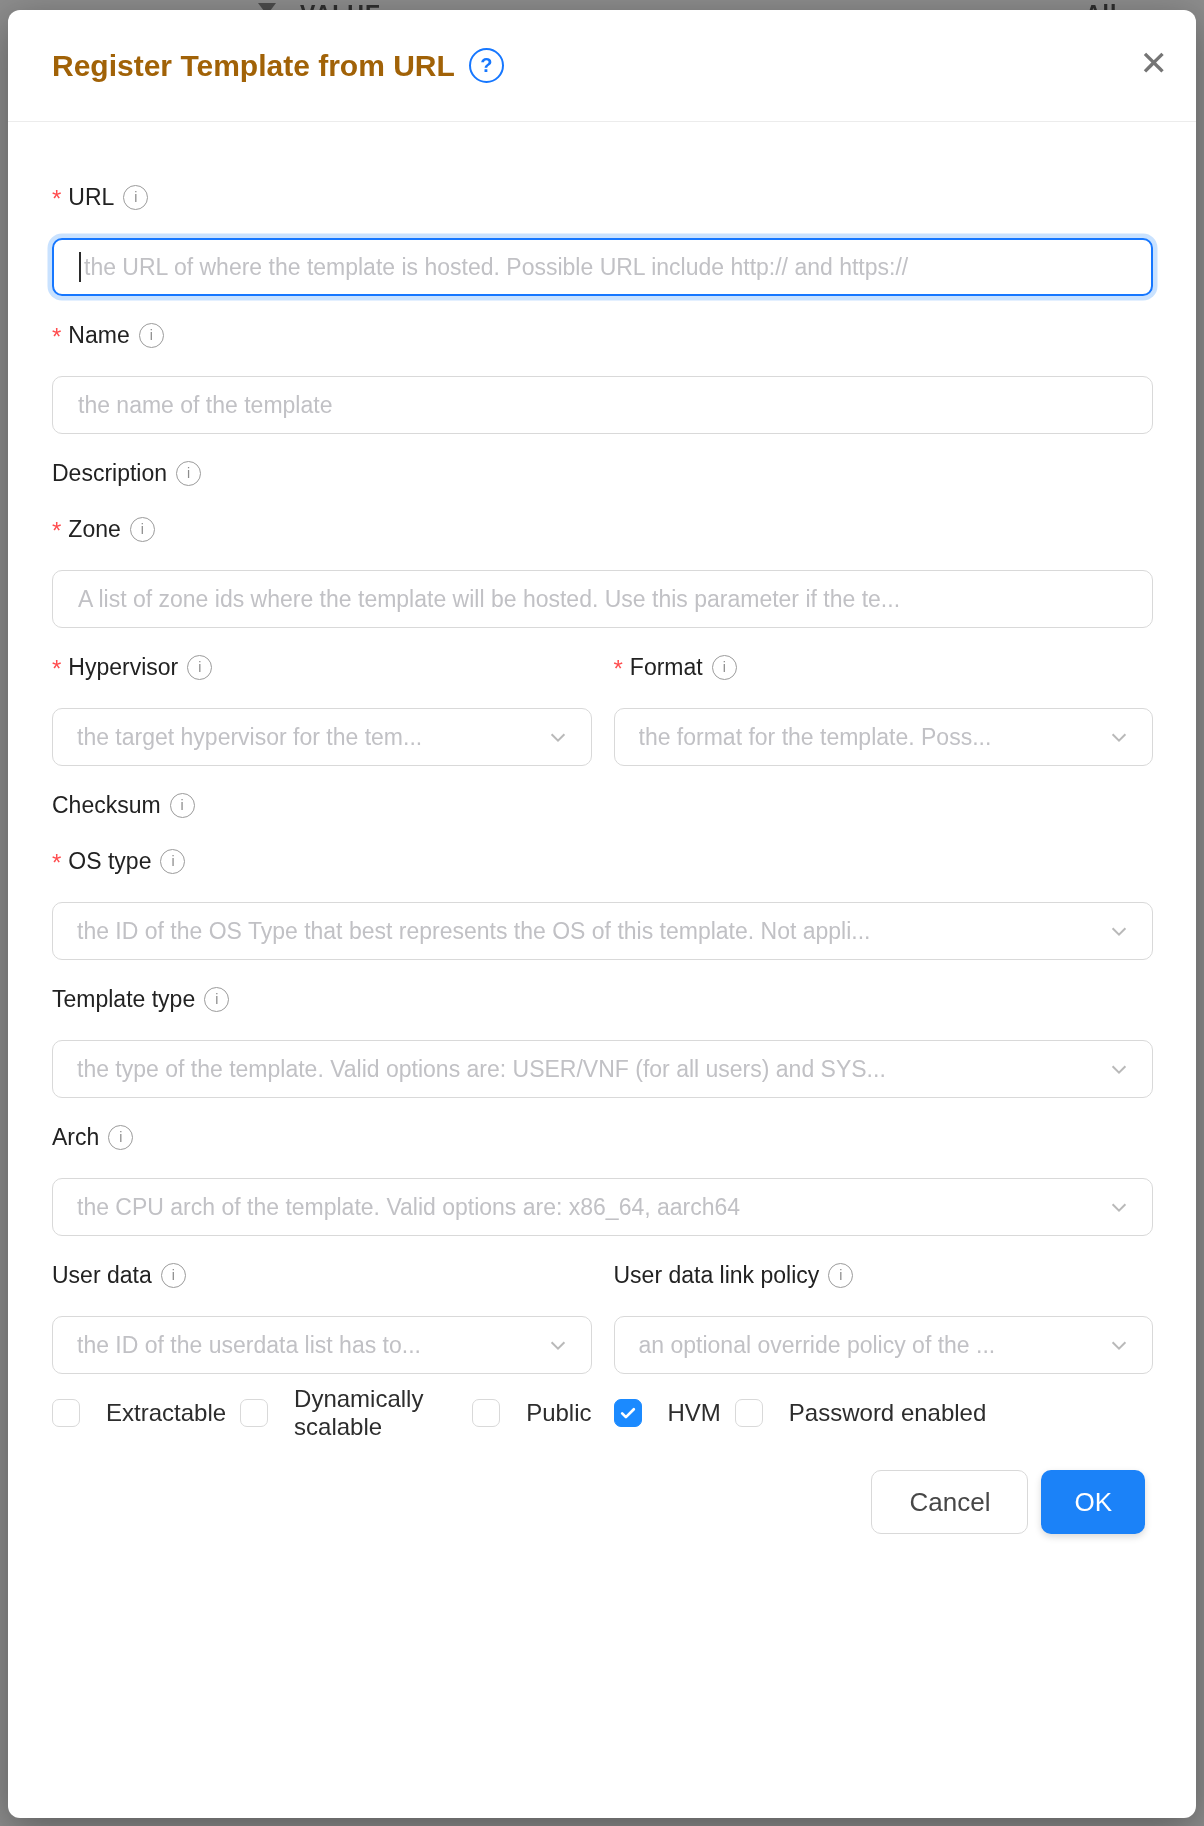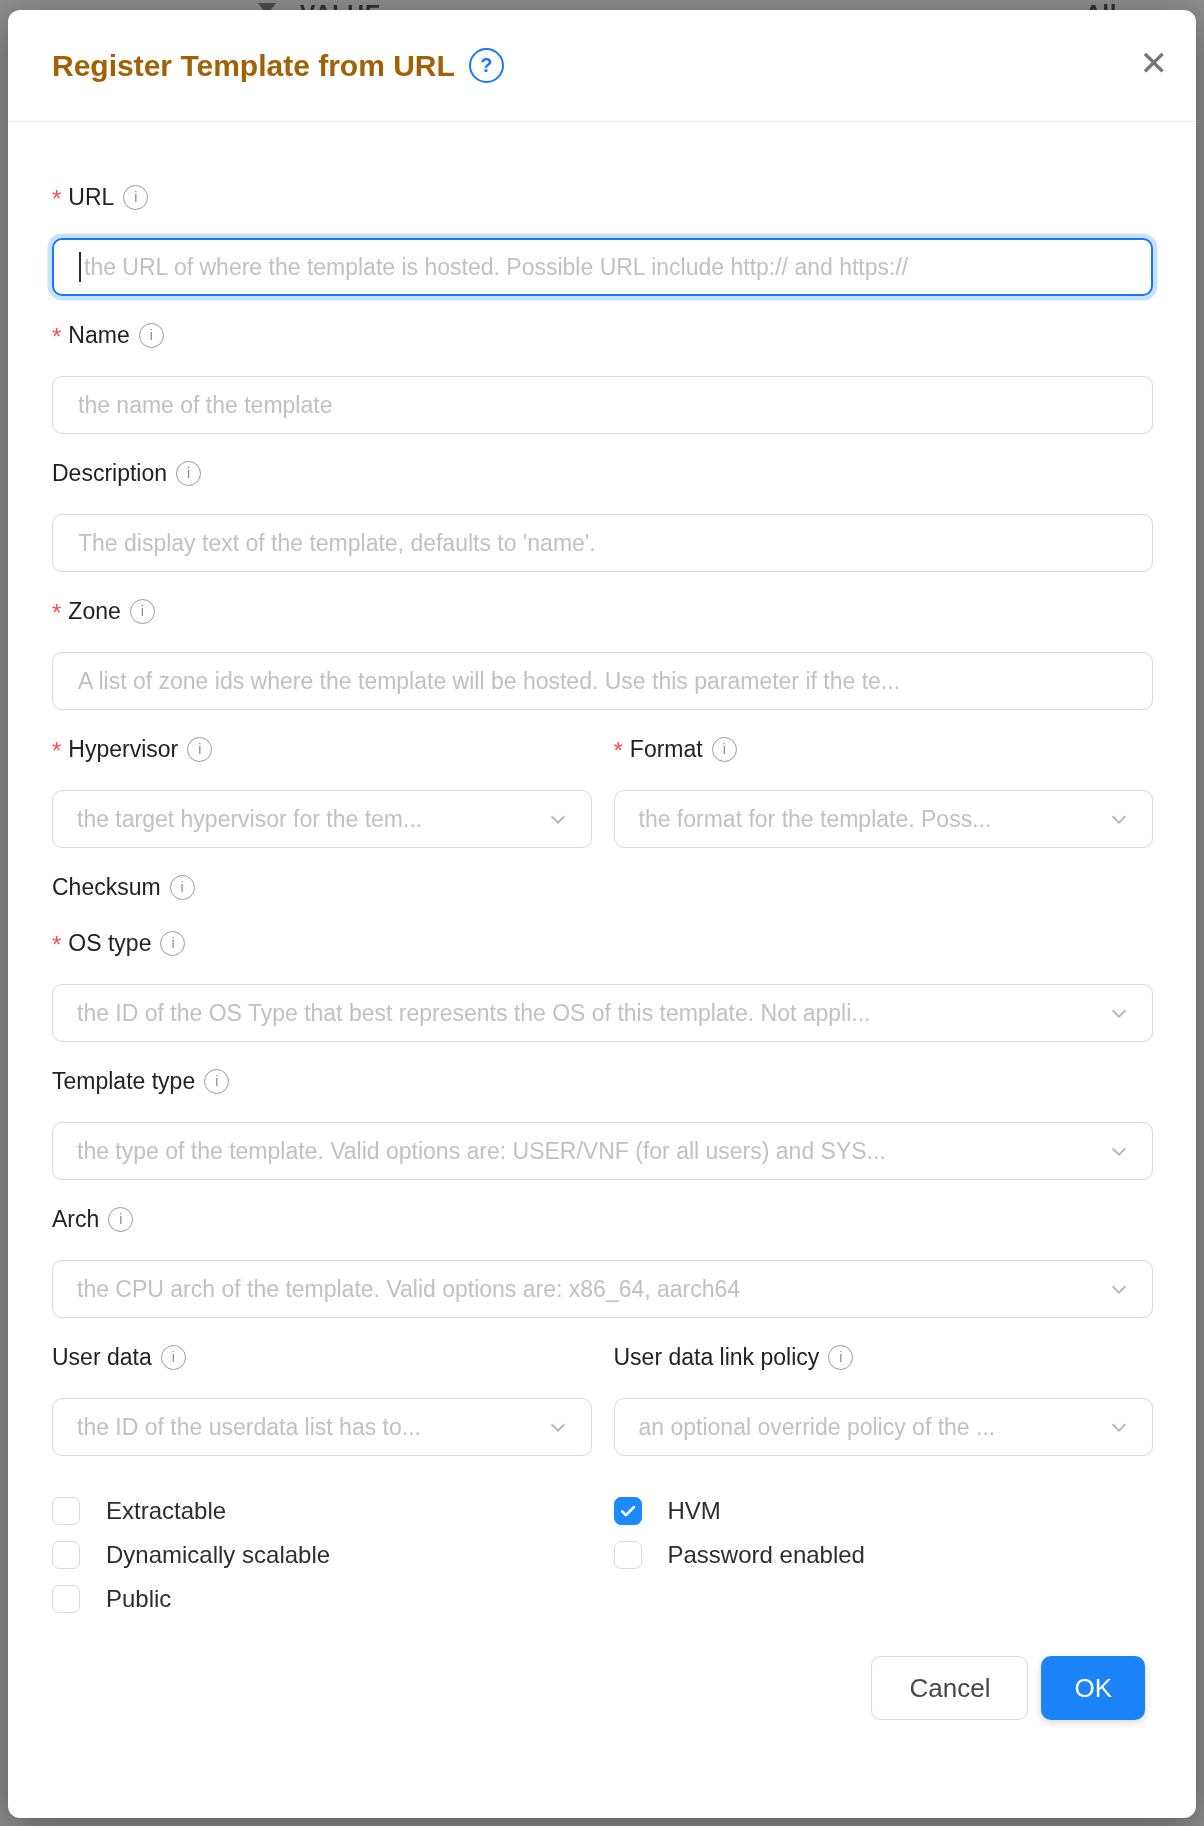--- a/index.html
+++ b/index.html
@@ -61,21 +61,21 @@
     box-shadow:0 0 0 4.5px #c9e2ff;
   }
   .caret{width:2px;height:30px;background:#2b2b2b;margin-right:3px;flex:0 0 auto;}
   .ph{white-space:nowrap;overflow:hidden;text-overflow:ellipsis;flex:1 1 auto;}
   .select{cursor:pointer;padding-left:24px;}
   .select .chev{flex:0 0 auto;margin-left:14px;}
   .two-col{display:grid;grid-template-columns:1fr 1fr;column-gap:22px;}
   .half{width:calc(50% - 11px);}
   
   .cb-group{display:grid;grid-template-columns:1fr 1fr;column-gap:22px;margin-bottom:0;}
-  .cb-col{display:flex;flex-direction:column;gap:14px;margin-top:16px;}
+  .cb-col{display:flex;flex-direction:row;gap:14px;}
   .cb-row{height:30px;display:flex;align-items:center;cursor:pointer;}
   .cb-box{
     width:28px;height:28px;border:1.5px solid #d9d9d9;border-radius:7px;background:#fff;
     box-sizing:border-box;margin-right:26px;flex:0 0 auto;display:flex;align-items:center;justify-content:center;
   }
   .cb-box.checked{background:#1b8aff;border-color:#1b8aff;}
   .cb-label{font-size:24px;color:#2d2d2d;}
   
   .dlg-footer{display:flex;justify-content:flex-end;align-items:center;gap:13px;margin:42px 0 0 0;padding-right:8px;}
   .btn{
@@ -124,21 +124,20 @@
         <span class="info-icon">i</span>
       </div>
       <input class="control" readonly="" placeholder="the name of the template" style="">
     </div>
 
     <div class="fi">
       <div class="label-row">
         <span>Description</span>
         <span class="info-icon">i</span>
       </div>
-      <input class="control" readonly="" placeholder="The display text of the template, defaults to 'name'." style="">
     </div>
 
     <div class="fi">
       <div class="label-row">
         <span class="req">*</span>
         <span>Zone</span>
         <span class="info-icon">i</span>
       </div>
       <input class="control" readonly="" placeholder="A list of zone ids where the template will be hosted. Use this parameter if the te..." style="">
     </div>

